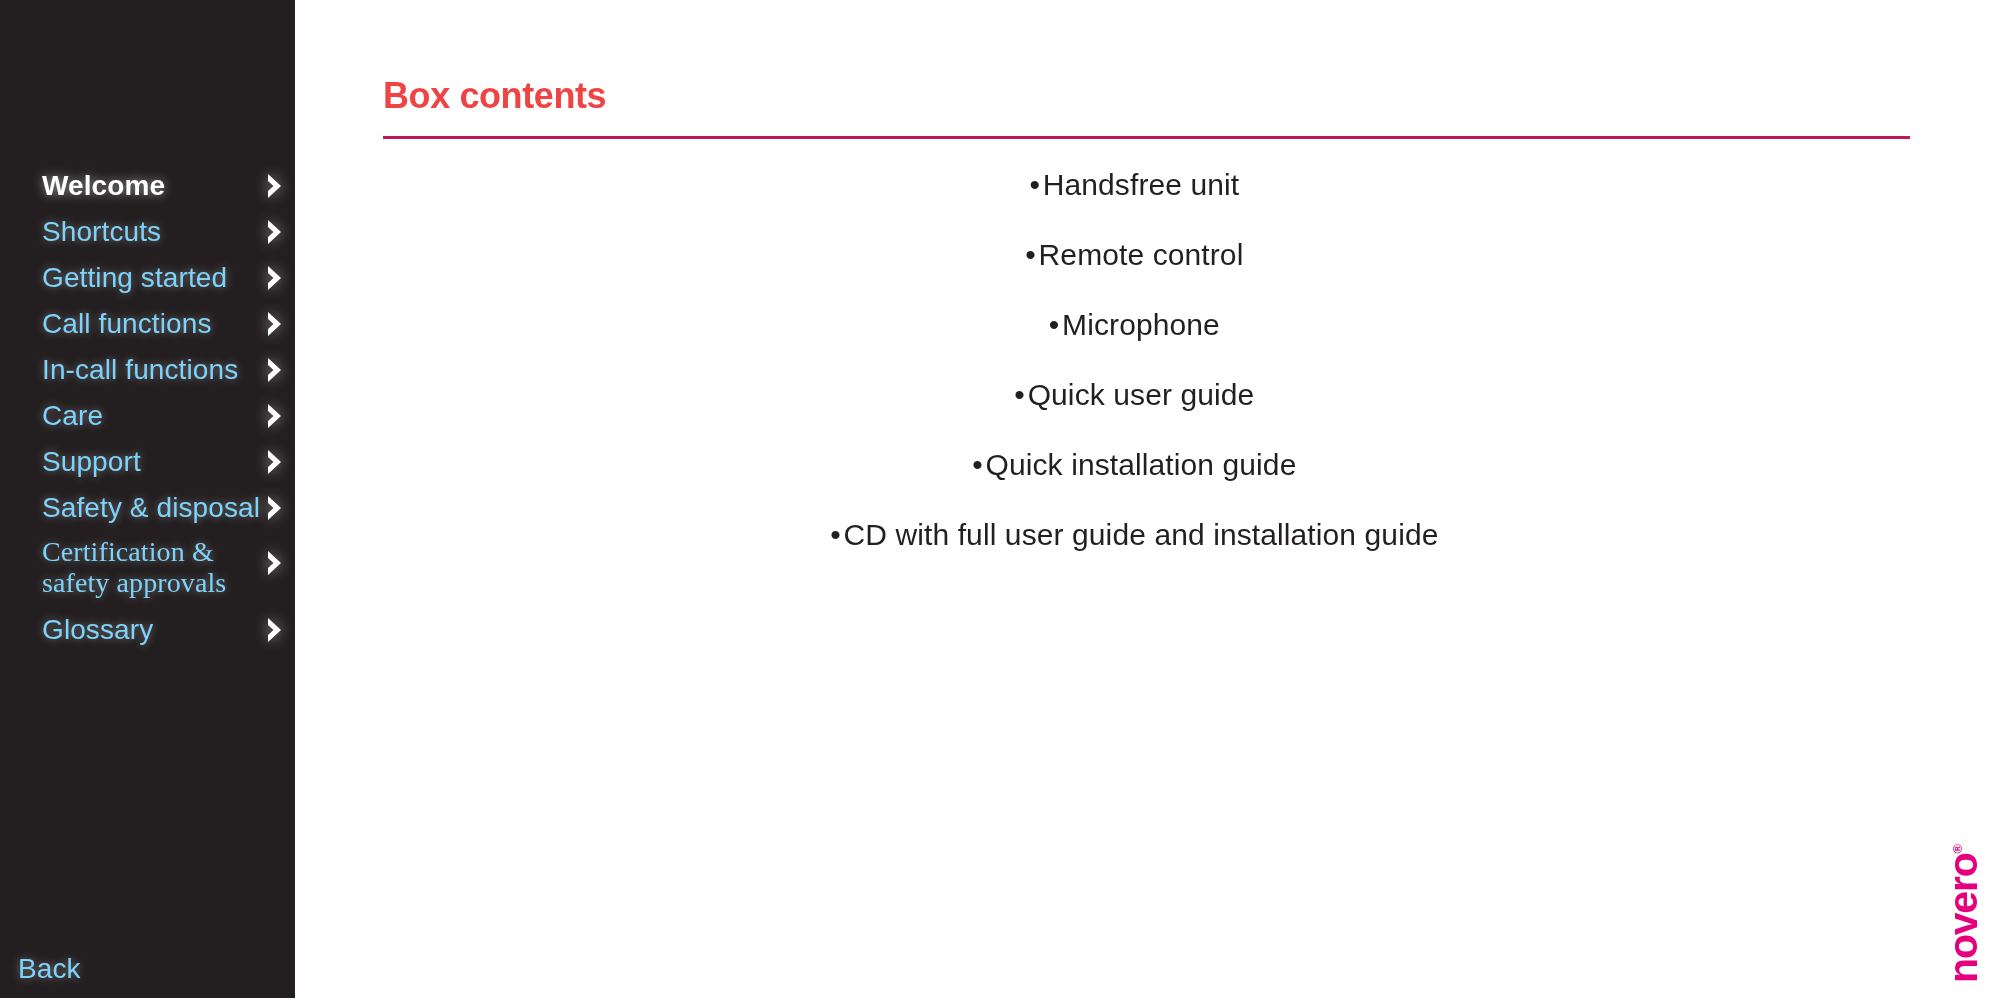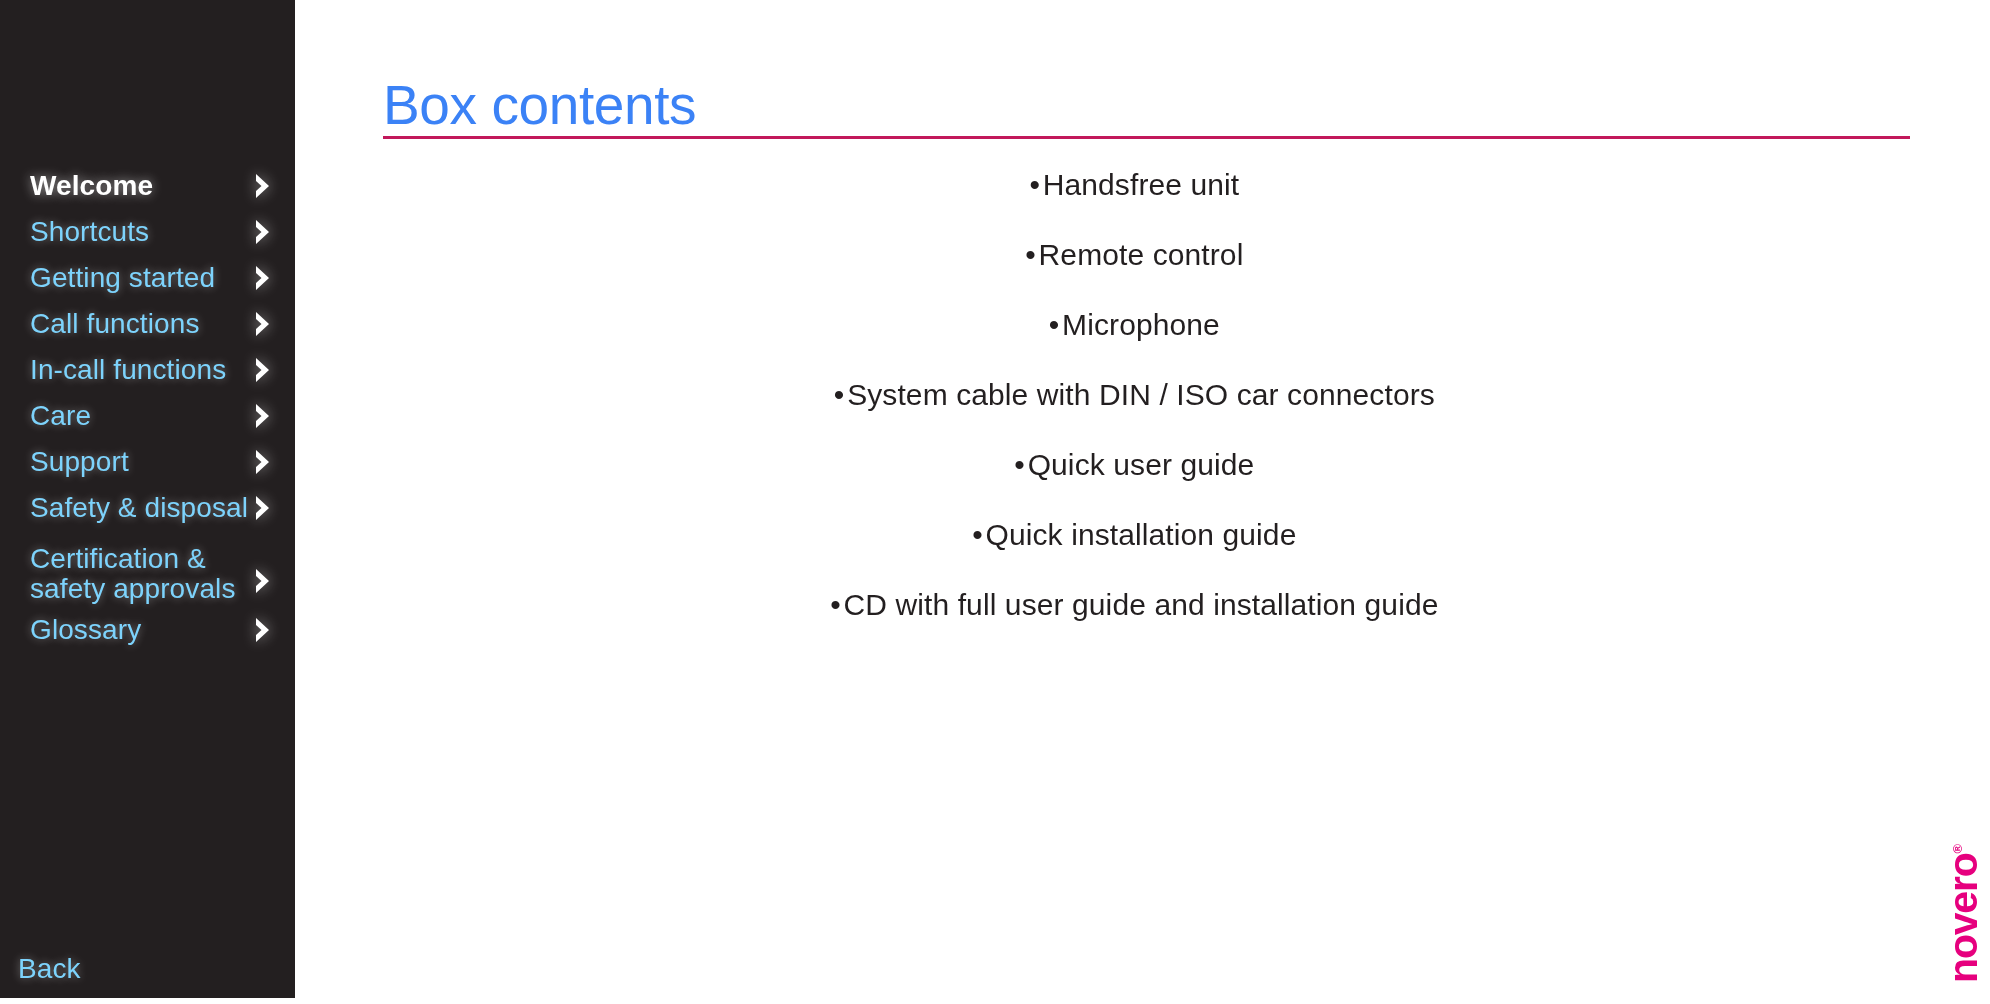--- a/index.html
+++ b/index.html
@@ -28,40 +28,40 @@
     top: 0;
     width: 295px;
     height: 998px;
     background: #231F20;
     color: #ffffff;
     overflow: hidden;
   }
 
   .nav {
     position: absolute;
-    left: 4px;
+    left: 16px;
     top: 163px;
     width: 295px;
     padding-left: 8px;
   }
 
   .nav-item {
     display: flex;
     align-items: center;
     justify-content: space-between;
     padding: 0 21px 0 18px;
     height: 46px;
     cursor: pointer;
     user-select: none;
   }
 
   .nav-item.two-line {
     height: 76px;
-    align-items: flex-end;
     padding-bottom: 3px;
+    font-family: Liberation Serif, serif;
   }
 
   .nav-label {
     font-size: 28px;
     line-height: 1.08;
     font-weight: 400;
     color: #7dd3fc;
     text-shadow: 0 0 9px rgba(255,255,255,0.42);
     white-space: pre-line;
     letter-spacing: 0.1px;
@@ -106,23 +106,23 @@
     top: 0;
     width: 1695px;
     height: 1004px;
     background: #ffffff;
   }
 
   .page-title {
     position: absolute;
     left: 88px;
     top: 78px;
-    font-size: 55px;
-    font-weight: 400;
-    color: #3b82f6;
+    font-size: 36px;
+    font-weight: 700;
+    color: #ef4444;
     letter-spacing: -0.4px;
     line-height: 1;
   }
 
   .title-rule {
     position: absolute;
     left: 88px;
     top: 136px;
     width: 1527px;
     height: 3px;
@@ -265,21 +265,20 @@
   <main class="main">
 
     <h1 class="page-title">Box contents</h1>
     <div class="title-rule"></div>
 
     <ul class="content-list">
 
     <li><span class="bullet-dot">•</span><span>Handsfree unit</span></li>
         <li><span class="bullet-dot">•</span><span>Remote control</span></li>
         <li><span class="bullet-dot">•</span><span>Microphone</span></li>
-        <li><span class="bullet-dot">•</span><span>System cable with DIN / ISO car connectors</span></li>
         <li><span class="bullet-dot">•</span><span>Quick user guide</span></li>
         <li><span class="bullet-dot">•</span><span>Quick installation guide</span></li>
         <li><span class="bullet-dot">•</span><span>CD with full user guide and installation guide</span></li>
       </ul>
 
     <div class="logo">
       <span class="logo-text">novero<span class="logo-tm">®</span></span>
     </div>
 
   </main>

